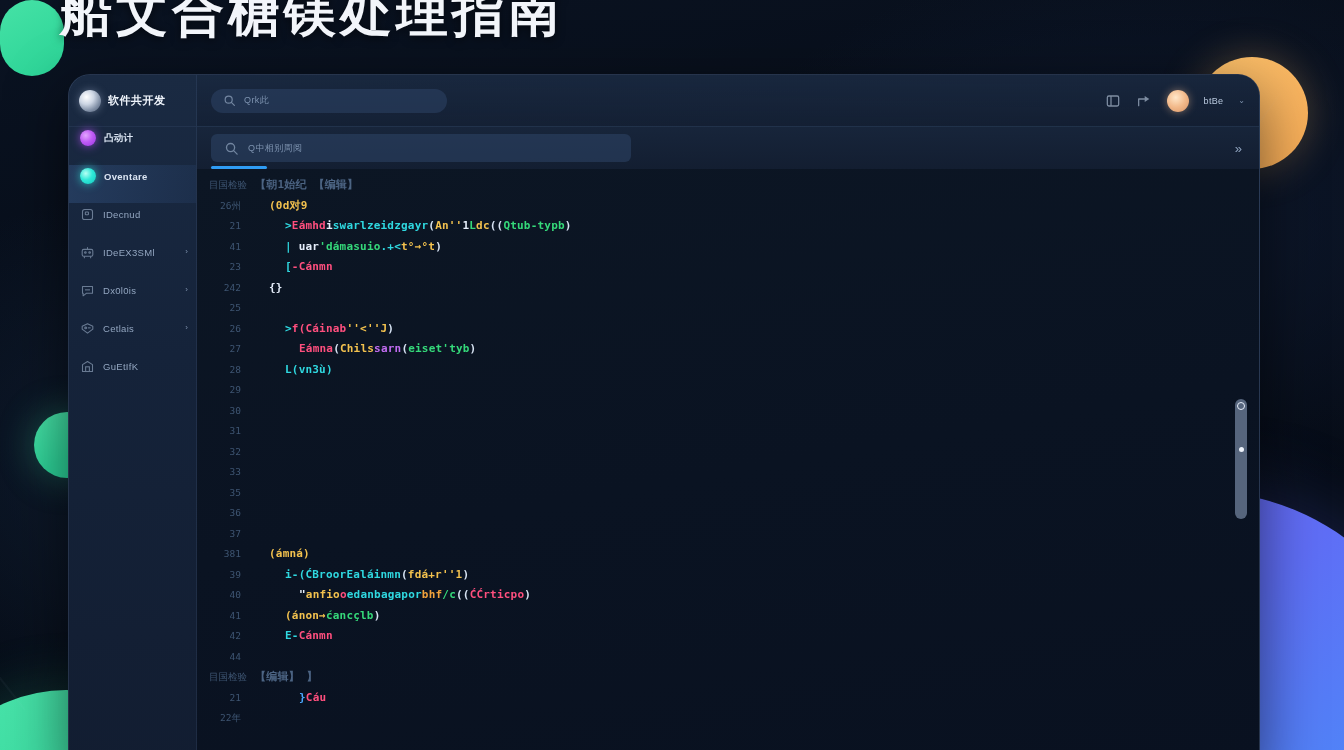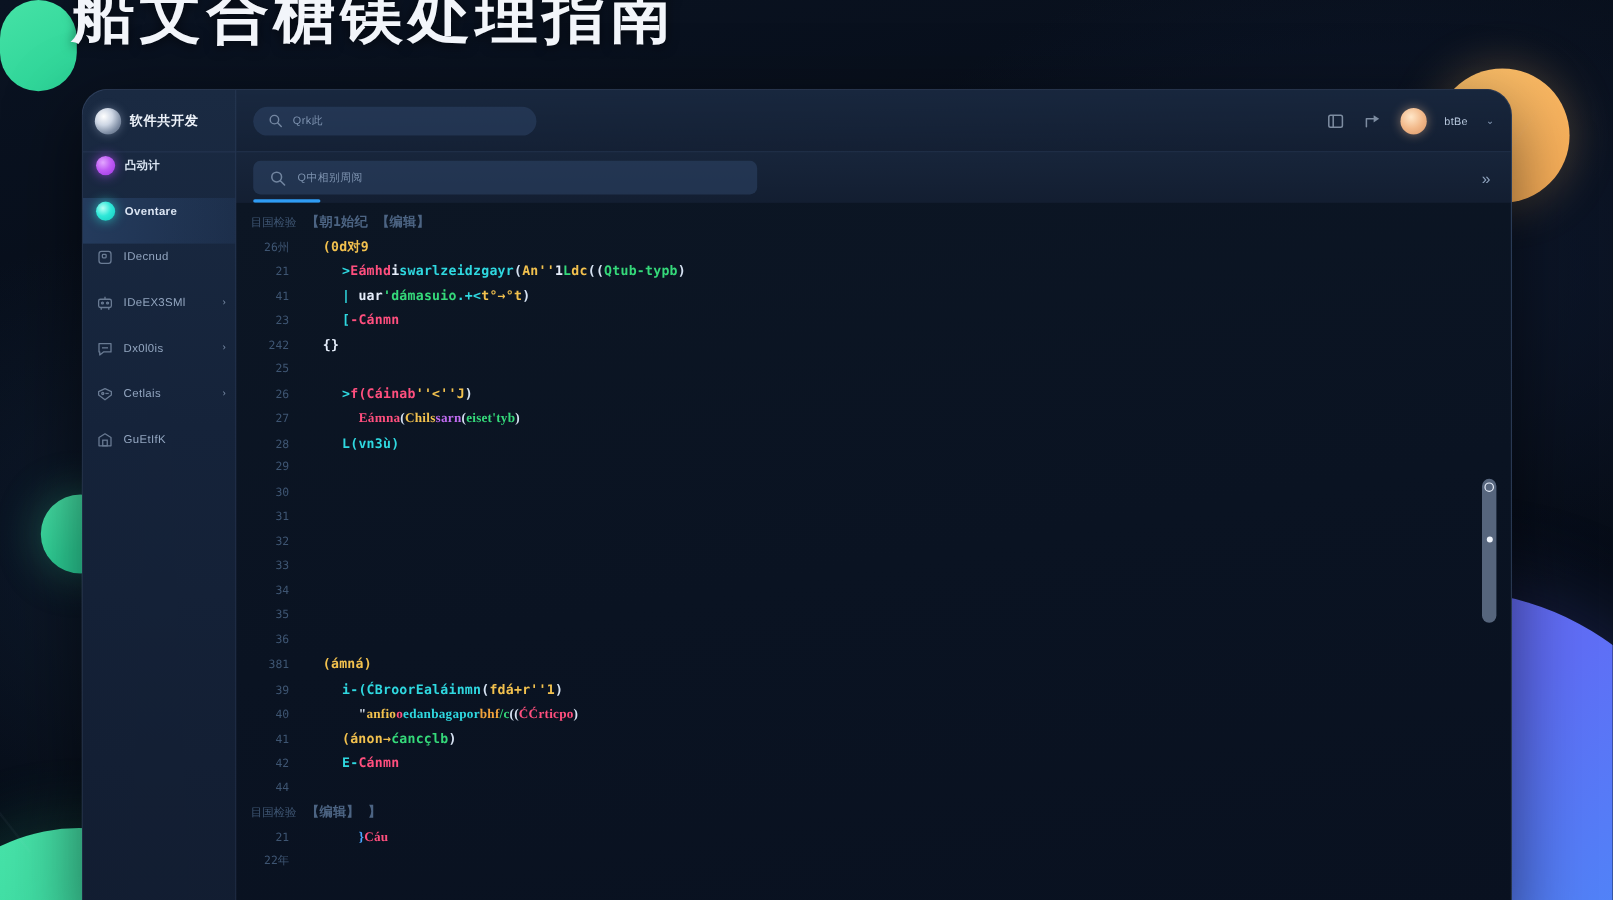--- a/index.html
+++ b/index.html
@@ -312,21 +312,21 @@
     filter: blur(0.5px);
   }
   .code {
     flex: 1;
     filter: blur(0.62px);
     letter-spacing: 0.2px;
   }
   .code span { font-weight: 700; }
   .ind1 { padding-left: 14px; }
   .ind2 { padding-left: 30px; }
-  .ind3 { padding-left: 44px; font-family: Liberation Serif, serif; }
+  .ind3 { padding-left: 44px; }
 
   .t-key { color: #4aa8ff; }
   .t-fn  { color: #ff4f7e; }
   .t-str { color: #35d97a; }
   .t-num { color: #f2c14e; }
   .t-var { color: #c06cf0; }
   .t-pun { color: #d6e2f2; }
   .t-cm  { color: #4c6483; }
   .t-cy  { color: #2fd8e0; }
   .t-wh  { color: #e6eefb; }
@@ -617,29 +617,29 @@
             </div>
             <div class="cl">
               <span class="ln">32</span>
               <span class="code ind2"></span>
             </div>
             <div class="cl">
               <span class="ln">33</span>
               <span class="code ind2"></span>
             </div>
             <div class="cl">
-              <span class="ln">34</span>
-              <span class="code ind2"></span>
-            </div>
-            <div class="cl">
               <span class="ln">35</span>
               <span class="code ind2"></span>
             </div>
             <div class="cl">
               <span class="ln">36</span>
+              <span class="code ind2"></span>
+            </div>
+            <div class="cl">
+              <span class="ln">37</span>
               <span class="code ind2"></span>
             </div>
             <div class="cl">
               <span class="ln">381</span>
               <span class="code ind1"><span class="t-num">(ámná)</span></span>
             </div>
             <div class="cl">
               <span class="ln">39</span>
               <span class="code ind2"><span class="t-cy">i-</span><span class="t-cy">(ĆBroorEaláinmn</span><span class="t-pun">(</span><span class="t-num">fdá+r''1</span><span class="t-pun">)</span></span>
             </div>

